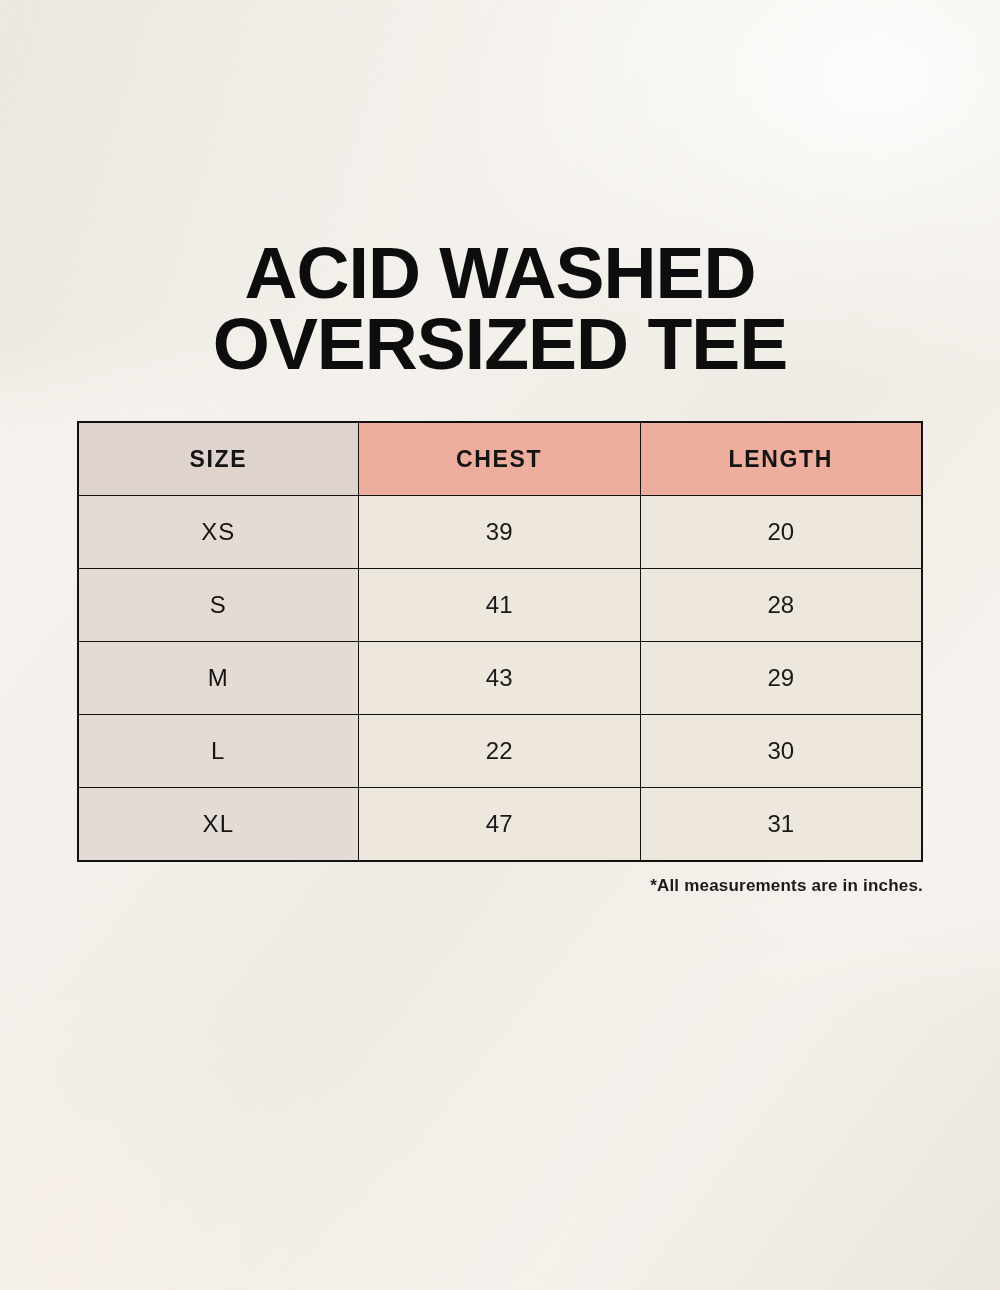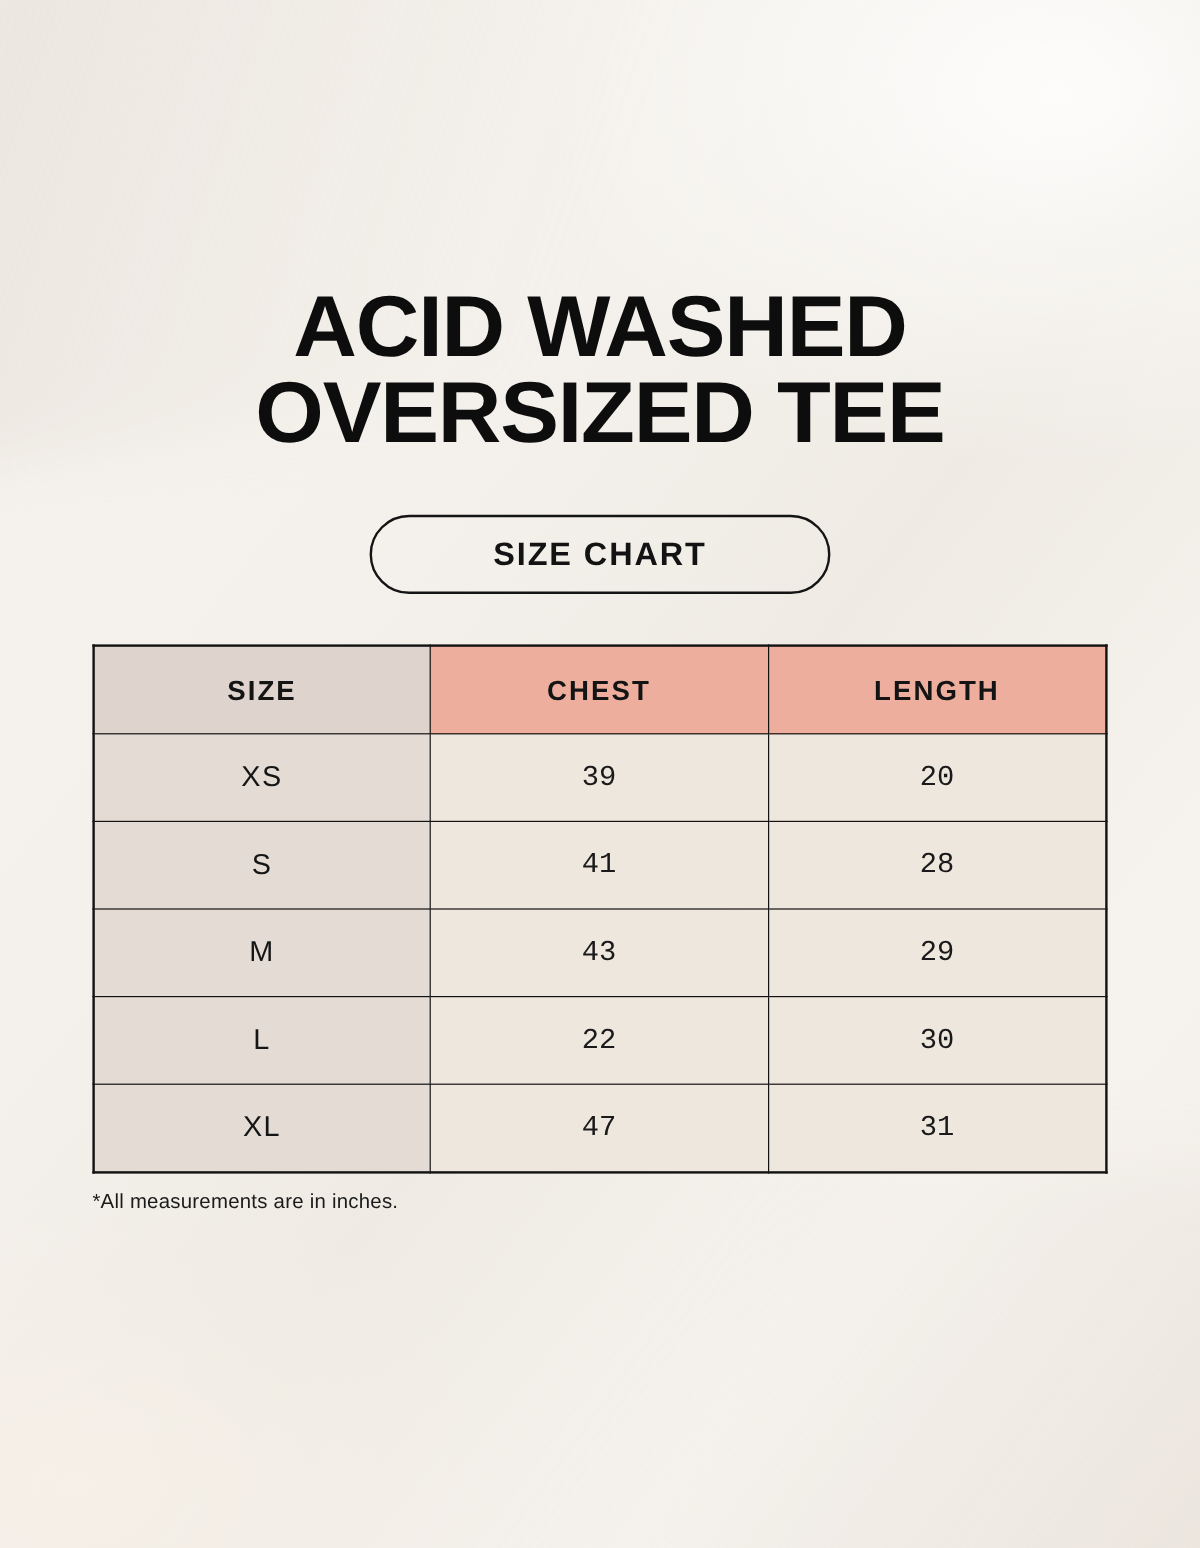--- a/index.html
+++ b/index.html
@@ -125,49 +125,46 @@
     font-size: 24px;
     font-weight: 400;
     letter-spacing: 1.2px;
     color: #151515;
   }
   td.cell-val {
     background: #eee7de;
     font-size: 24px;
     font-weight: 400;
     color: #1a1a1a;
-    font-family: Liberation Mono, monospace;
   }
 
   .footnote {
     width: 846px;
     margin: 14px auto 2px auto;
+    text-align: right;
     font-size: 17px;
-    font-weight: 400;
+    font-weight: 700;
     color: #1b1b1b;
     letter-spacing: 0.2px;
   }
 </style>
 </head>
 <body>
 
 <div class="page">
   <div class="soft-shadow-a"></div>
   <div class="soft-shadow-b"></div>
 
   <div class="content">
 
     <h1 class="title">
       <span class="line1">ACID WASHED</span>
       <span class="line2">OVERSIZED TEE</span>
     </h1>
 
-    <div class="pill-wrap">
-      <div class="pill">SIZE CHART</div>
-    </div>
 
     <div class="table-wrap">
       <table class="size-chart">
         <colgroup>
           <col class="c-size">
           <col class="c-chest">
           <col class="c-length">
         </colgroup>
         <thead>
           <tr>

